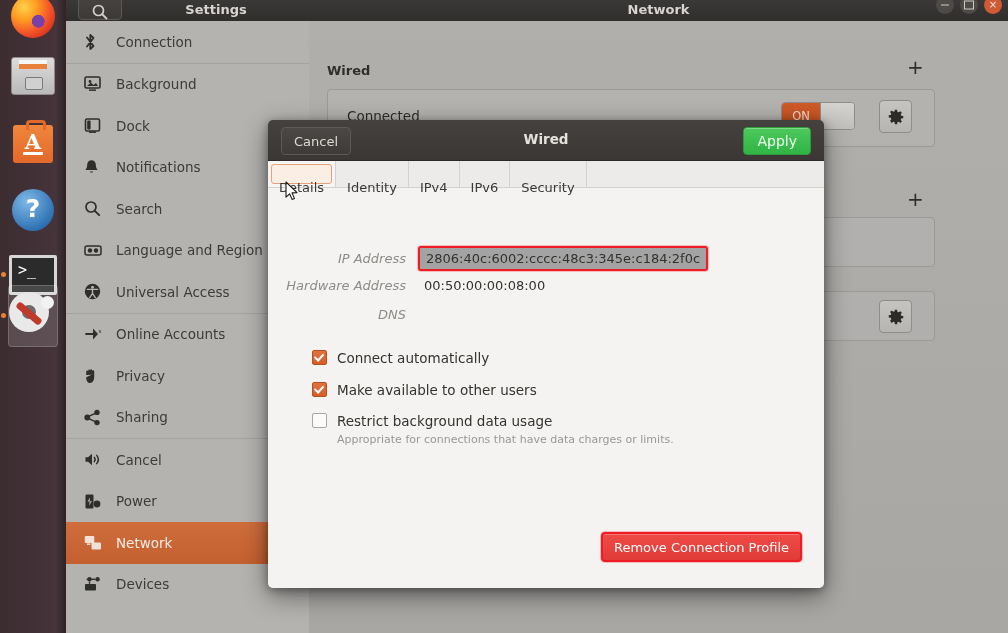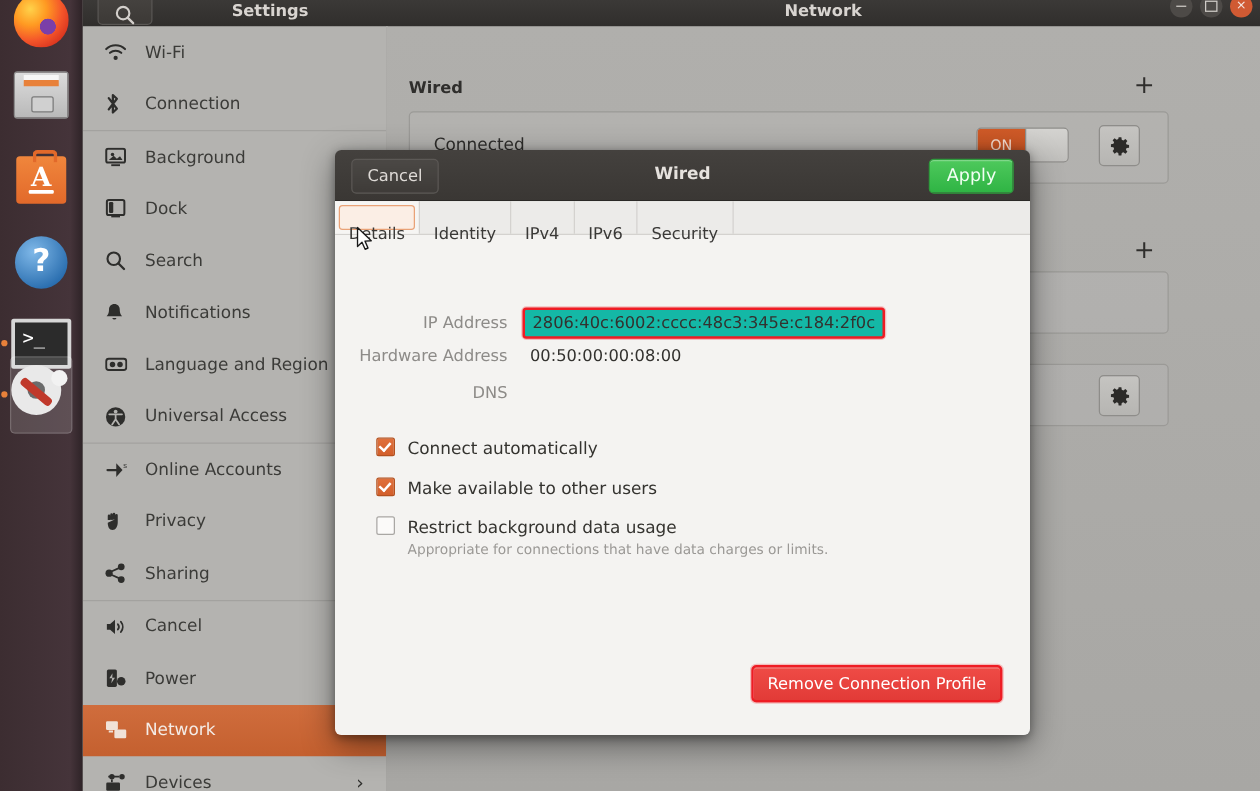--- a/index.html
+++ b/index.html
@@ -185,30 +185,30 @@
   .tab.active{background:#f6f5f3;}
   .tab.active .tab-focus{
     position:absolute;left:3px;right:3px;top:3px;bottom:3px;
     border:1px solid #e9a277;border-radius:3px;background:#fbeee5;
   }
   .tab span{position:relative;z-index:1;margin-top:26px;}
 
   .form-row{position:absolute;display:flex;align-items:center;}
   .f-label{
     width:150px;text-align:right;color:#8d8b88;font-size:13px;
-    padding-right:12px;box-sizing:border-box;
+    padding-right:12px;box-sizing:border-box;font-style:italic;
   }
   .f-value{color:#33322f;font-size:13px;}
   #ip-value-box{
     border:2px solid #ee1c24;border-radius:3px;
-    padding:3px 6px;background:#14b8a6;
+    padding:3px 6px;background:#a3a3a3;
     box-shadow:0 0 0 1px rgba(238,28,36,.25);
   }
 
-  .chk-row{position:absolute;display:flex;align-items:flex-start;}
+  .chk-row{position:absolute;display:flex;align-items:flex-start;margin-left:11px;}
   .cbox{
     width:13px;height:13px;border-radius:2px;flex:0 0 13px;margin-top:2px;
     border:1px solid #a9a7a4;background:#fbfaf9;position:relative;
   }
   .cbox.on{background:linear-gradient(#e0703c,#d35f2b);border-color:#b4511f;}
   .cbox.on:after{
     content:"";position:absolute;left:3px;top:1px;width:4px;height:7px;
     border:solid #fff;border-width:0 2px 2px 0;transform:rotate(42deg);
   }
   .chk-text{margin-left:10px;}
@@ -294,30 +294,20 @@
           <span class="wc-glyph"></span>
         </div>
       <div class="wc close">
           <span class="wc-glyph">×</span>
         </div>
     </div>
   </div>
 
   <div id="sidebar">
 
-    <div class="side-row">
-      <span class="s-ico">
-        <svg width="17" height="14" viewBox="0 0 17 14">
-            <path d="M1 4.2A11 11 0 0 1 16 4.2" fill="none" stroke="currentColor" stroke-width="1.7" stroke-linecap="round"></path>
-            <path d="M4 7.2A7 7 0 0 1 13 7.2" fill="none" stroke="currentColor" stroke-width="1.7" stroke-linecap="round"></path>
-            <circle cx="8.5" cy="11.3" r="1.7" fill="currentColor"></circle>
-          </svg>
-      </span>
-      <span>Wi-Fi</span>
-    </div>
 
     <div class="side-row">
       <span class="s-ico">
         <svg width="13" height="18" viewBox="0 0 13 18">
             <path d="M3 4.5 L9.5 13 L6.3 16 V2 L9.5 5 L3 13.5" fill="none" stroke="currentColor" stroke-width="1.8" stroke-linejoin="round" stroke-linecap="round"></path>
           </svg>
       </span>
       <span>Connection</span>
     </div>
     <div class="side-sep"></div>
@@ -340,36 +330,36 @@
             <rect x="1.5" y="1" width="14" height="12" rx="1.5" fill="none" stroke="currentColor" stroke-width="1.6"></rect>
             <rect x="3.2" y="2.6" width="3.4" height="8.8" rx="1" fill="currentColor"></rect>
             <rect x="5" y="13.4" width="7" height="1.5" fill="currentColor"></rect>
           </svg>
       </span>
       <span>Dock</span>
     </div>
 
     <div class="side-row">
       <span class="s-ico">
+        <svg width="15" height="17" viewBox="0 0 15 17">
+            <path d="M7.5 1.2c-2.6 0-4.3 1.9-4.3 4.4 0 3.5-1.3 4.7-1.9 5.3h12.4c-.6-.6-1.9-1.8-1.9-5.3 0-2.5-1.7-4.4-4.3-4.4z" fill="currentColor"></path>
+            <path d="M5.8 12.4a1.8 1.8 0 0 0 3.4 0z" fill="currentColor"></path>
+          </svg>
+      </span>
+      <span>Notifications</span>
+    </div>
+
+    <div class="side-row">
+      <span class="s-ico">
         <svg width="17" height="17" viewBox="0 0 17 17">
             <circle cx="7" cy="7" r="5" fill="none" stroke="currentColor" stroke-width="1.7"></circle>
             <line x1="10.8" y1="10.8" x2="15.2" y2="15.2" stroke="currentColor" stroke-width="1.9" stroke-linecap="round"></line>
           </svg>
       </span>
       <span>Search</span>
-    </div>
-
-    <div class="side-row">
-      <span class="s-ico">
-        <svg width="15" height="17" viewBox="0 0 15 17">
-            <path d="M7.5 1.2c-2.6 0-4.3 1.9-4.3 4.4 0 3.5-1.3 4.7-1.9 5.3h12.4c-.6-.6-1.9-1.8-1.9-5.3 0-2.5-1.7-4.4-4.3-4.4z" fill="currentColor"></path>
-            <path d="M5.8 12.4a1.8 1.8 0 0 0 3.4 0z" fill="currentColor"></path>
-          </svg>
-      </span>
-      <span>Notifications</span>
     </div>
 
     <div class="side-row">
       <span class="s-ico">
         <svg width="18" height="13" viewBox="0 0 18 13">
             <rect x="1" y="2" width="16" height="9" rx="2" fill="none" stroke="currentColor" stroke-width="1.5"></rect>
             <circle cx="6" cy="6.5" r="2.2" fill="currentColor"></circle>
             <circle cx="12" cy="6.5" r="2.2" fill="currentColor"></circle>
           </svg>
       </span>

